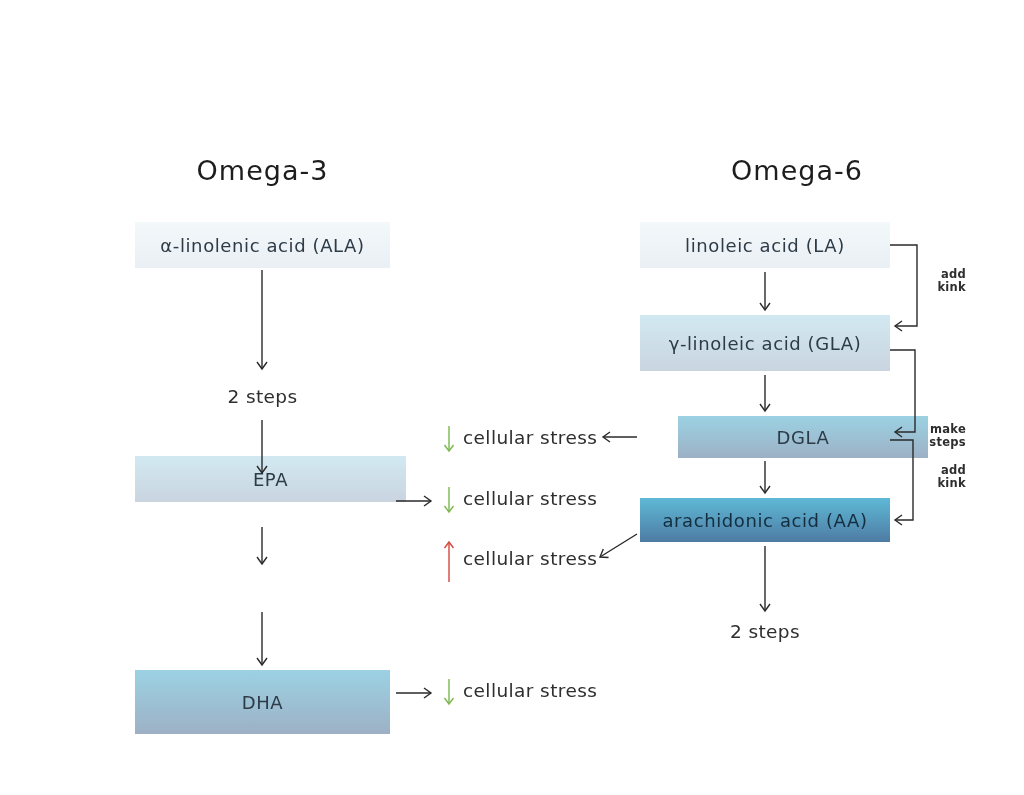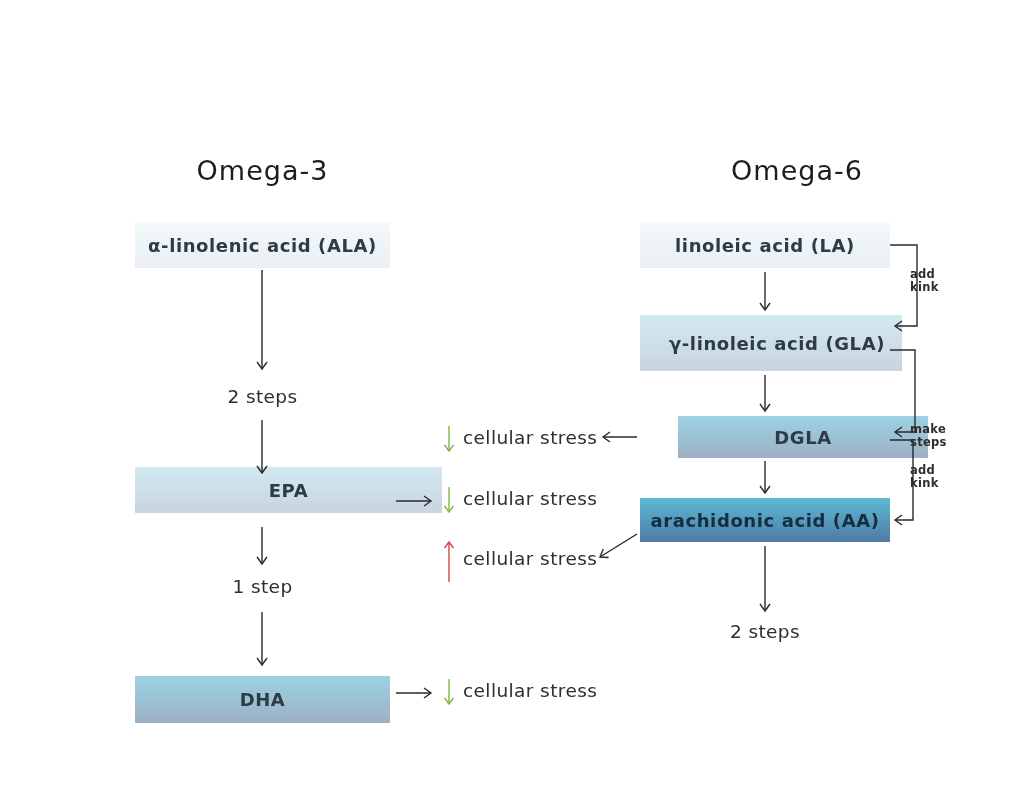--- a/index.html
+++ b/index.html
@@ -32,31 +32,30 @@
   #hdr-o3 { left: 135px; top: 155px; width: 255px; }
   #hdr-o6 { left: 672px; top: 155px; width: 250px; }
   .box {
     position: absolute;
     display: flex;
     align-items: center;
     justify-content: center;
     font-size: 18px;
     letter-spacing: 0.6px;
     color: #2d3b47;
-    font-weight: bold;
   }
   .tier1 { background: linear-gradient(180deg, #f3f8fa 0%, #e9eff4 100%); }
   .tier2 { background: linear-gradient(180deg, #d2e9f2 0%, #c9d4df 100%); }
   .tier3 { background: linear-gradient(180deg, #9bd2e3 0%, #9db0c5 100%); }
   .tier4 { background: linear-gradient(180deg, #5eb9d6 0%, #4e7ba3 100%); color: #142e3f; }
   #box-ala  { left: 135px; top: 222px; width: 255px; height: 46px; }
-  #box-epa  { left: 135px; top: 467px; width: 307px; height: 46px; }
-  #box-dha  { left: 135px; top: 670px; width: 255px; height: 47px; margin-top: 6px; }
+  #box-epa  { left: 135px; top: 456px; width: 271px; height: 46px; }
+  #box-dha  { left: 135px; top: 670px; width: 255px; height: 64px; }
   #box-la   { left: 640px; top: 222px; width: 250px; height: 46px; }
-  #box-gla  { left: 640px; top: 315px; width: 250px; height: 56px; padding-left: 12px; }
+  #box-gla  { left: 640px; top: 315px; width: 250px; height: 56px; }
   #box-dgla { left: 640px; top: 416px; width: 250px; height: 42px; margin-left: 38px; }
   #box-aa   { left: 640px; top: 498px; width: 250px; height: 44px; }
   .step-label {
     position: absolute;
     text-align: center;
     font-size: 18.5px;
     letter-spacing: 0.4px;
     color: #2e2e2e;
   }
   #step-2a { left: 135px; top: 386px; width: 255px; }
@@ -70,21 +69,21 @@
     color: #2e2e2e;
     white-space: nowrap;
   }
   #effect-0 { top: 427px; }
   #effect-1 { top: 488px; }
   #effect-2 { top: 548px; }
   #effect-3 { top: 680px; }
   .bracket-label {
     position: absolute;
     width: 56px;
-    text-align: left;
+    text-align: right;
     font-size: 11.5px;
     font-weight: 700;
     line-height: 13px;
     letter-spacing: 0.3px;
     color: #2e2e2e;
   }
   #blabel-0 { left: 910px; top: 268px; }
   #blabel-1 { left: 910px; top: 375px; margin-top: 48px; }
   #blabel-2 { left: 910px; top: 464px; }
   #arrow-layer {
@@ -105,21 +104,20 @@
   <div id="box-ala" class="box tier1">α-linolenic acid (ALA)</div>
   <div id="box-epa" class="box tier2">EPA</div>
   <div id="box-dha" class="box tier3">DHA</div>
 
   <div id="box-la" class="box tier1">linoleic acid (LA)</div>
   <div id="box-gla" class="box tier2">γ-linoleic acid (GLA)</div>
   <div id="box-dgla" class="box tier3">DGLA</div>
   <div id="box-aa" class="box tier4">arachidonic acid (AA)</div>
 
   <div id="step-2a" class="step-label">2 steps</div>
-  <div id="step-1" class="step-label">1 step</div>
   <div id="step-2b" class="step-label">2 steps</div>
 
   <div id="effect-0" class="effect-label">cellular stress</div>
   <div id="effect-1" class="effect-label">cellular stress</div>
   <div id="effect-2" class="effect-label">cellular stress</div>
   <div id="effect-3" class="effect-label">cellular stress</div>
 
   <div id="blabel-0" class="bracket-label">
     <div>add</div>
     <div>kink</div>

